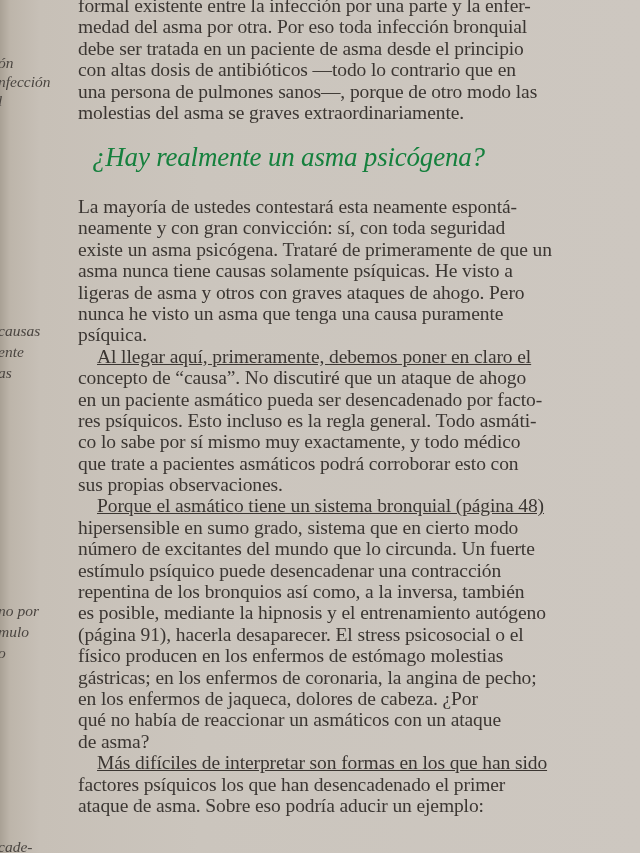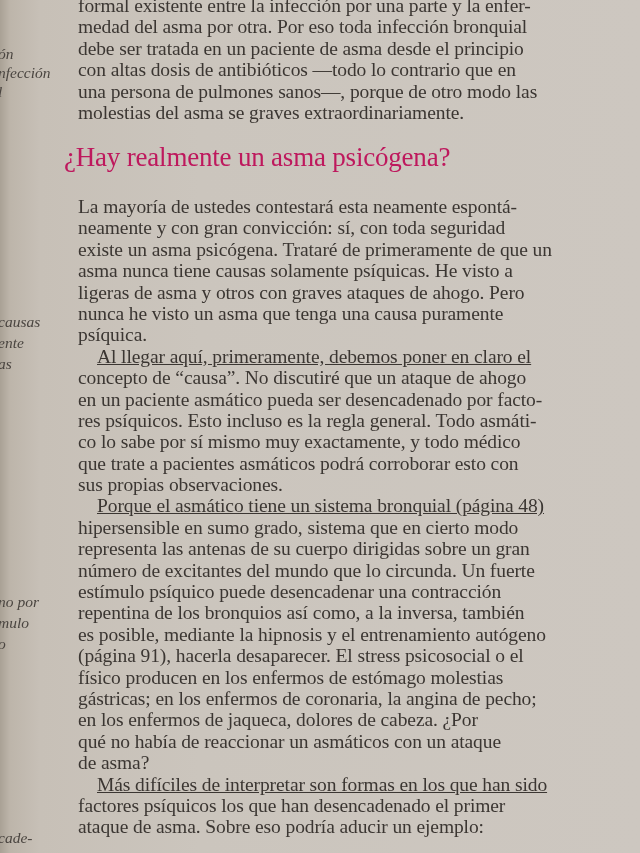--- a/index.html
+++ b/index.html
@@ -18,21 +18,21 @@
     .page {
       position: absolute;
       left: 0;
       top: 0;
       width: 640px;
       height: 853px;
     }
     .margin-notes {
       position: absolute;
       left: 0;
-      top: 5px;
+      top: 14px;
       width: 70px;
       height: 657px;
     }
     .margin-note {
       position: absolute;
       left: -2px;
       font-style: italic;
       font-size: 15.5px;
       line-height: 21px;
       color: #4a4540;
@@ -50,27 +50,28 @@
       height: 21.4px;
       white-space: nowrap;
       letter-spacing: -0.1px;
     }
     .line.indent {
       padding-left: 19px;
       text-decoration: underline;
     }
     .heading {
       position: absolute;
-      left: 64px;
+      left: 92px;
       top: 140px;
       font-size: 27px;
       line-height: 34px;
-      color: #be185d;
+      color: #15803d;
       white-space: nowrap;
       letter-spacing: -0.2px;
+      font-style: italic;
     }
   </style>
 </head>
 <body>
 
 <div class="page">
 
   <div class="margin-notes">
     <span class="margin-note" style="top:38px">ón</span>
     <span class="margin-note" style="top:57px">nfección</span>
@@ -110,21 +111,20 @@
       <span class="line">concepto de “causa”. No discutiré que un ataque de ahogo</span>
       <span class="line">en un paciente asmático pueda ser desencadenado por facto-</span>
       <span class="line">res psíquicos. Esto incluso es la regla general. Todo asmáti-</span>
       <span class="line">co lo sabe por sí mismo muy exactamente, y todo médico</span>
       <span class="line">que trate a pacientes asmáticos podrá corroborar esto con</span>
       <span class="line">sus propias observaciones.</span>
     </div>
     <div>
       <span class="line indent">Porque el asmático tiene un sistema bronquial (página 48)</span>
       <span class="line">hipersensible en sumo grado, sistema que en cierto modo</span>
-      <span class="line">representa las antenas de su cuerpo dirigidas sobre un gran</span>
       <span class="line">número de excitantes del mundo que lo circunda. Un fuerte</span>
       <span class="line">estímulo psíquico puede desencadenar una contracción</span>
       <span class="line">repentina de los bronquios así como, a la inversa, también</span>
       <span class="line">es posible, mediante la hipnosis y el entrenamiento autógeno</span>
       <span class="line">(página 91), hacerla desaparecer. El stress psicosocial o el</span>
       <span class="line">físico producen en los enfermos de estómago molestias</span>
       <span class="line">gástricas; en los enfermos de coronaria, la angina de pecho;</span>
       <span class="line">en los enfermos de jaqueca, dolores de cabeza. ¿Por</span>
       <span class="line">qué no había de reaccionar un asmáticos con un ataque</span>
       <span class="line">de asma?</span>

